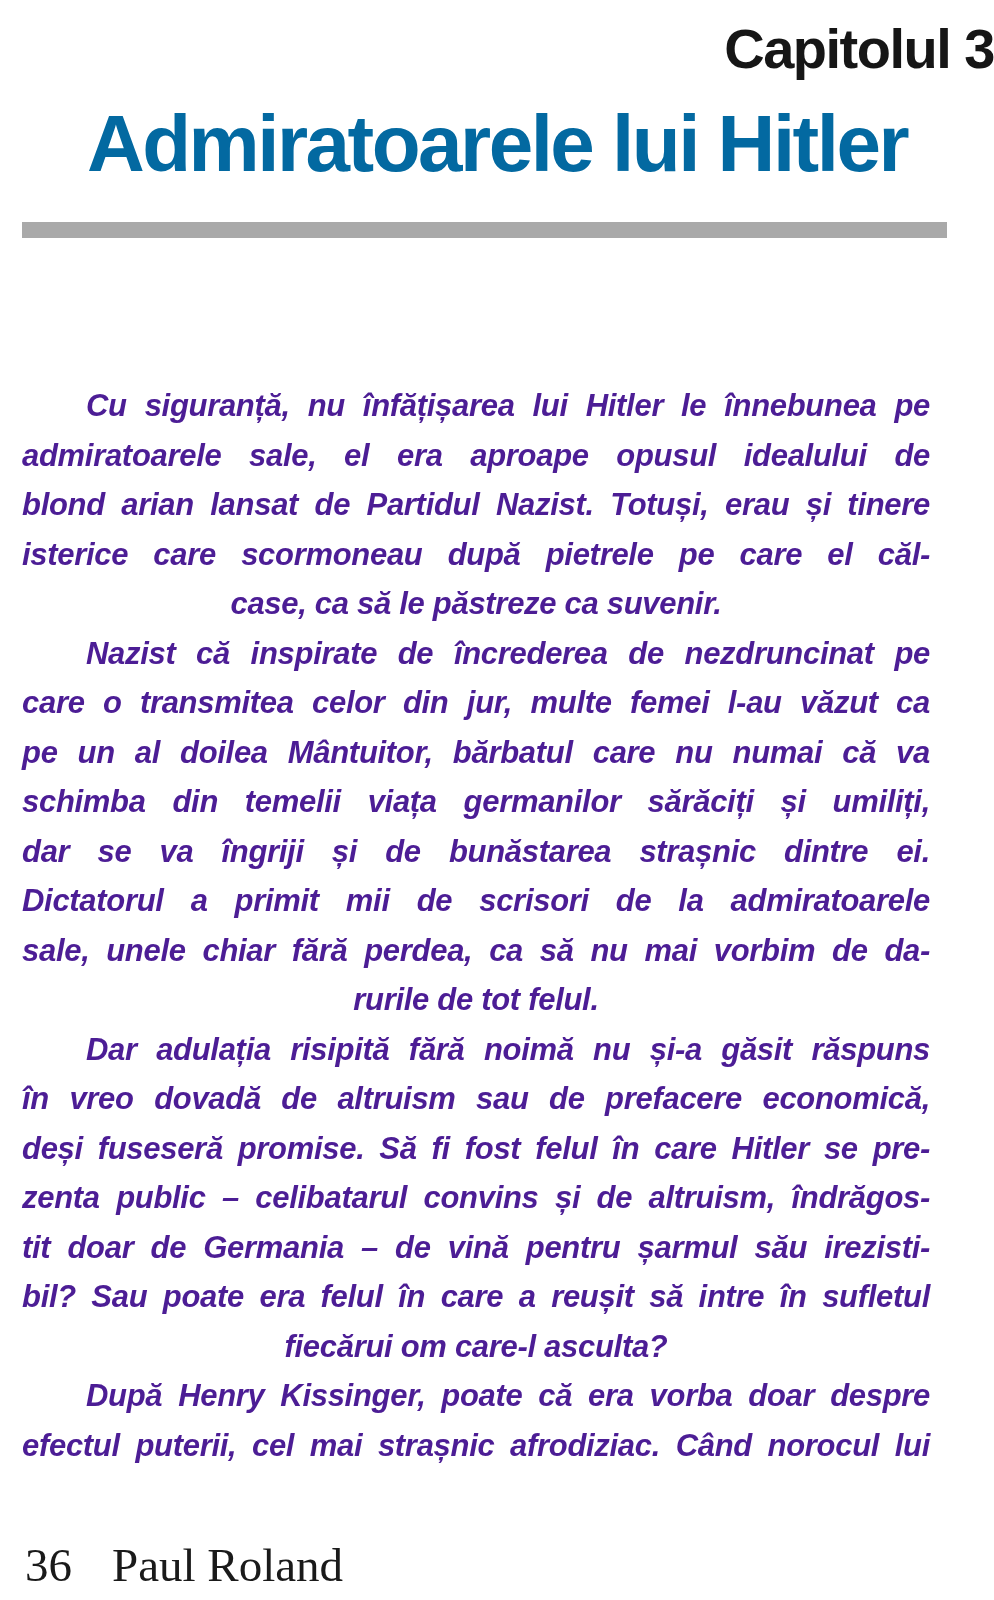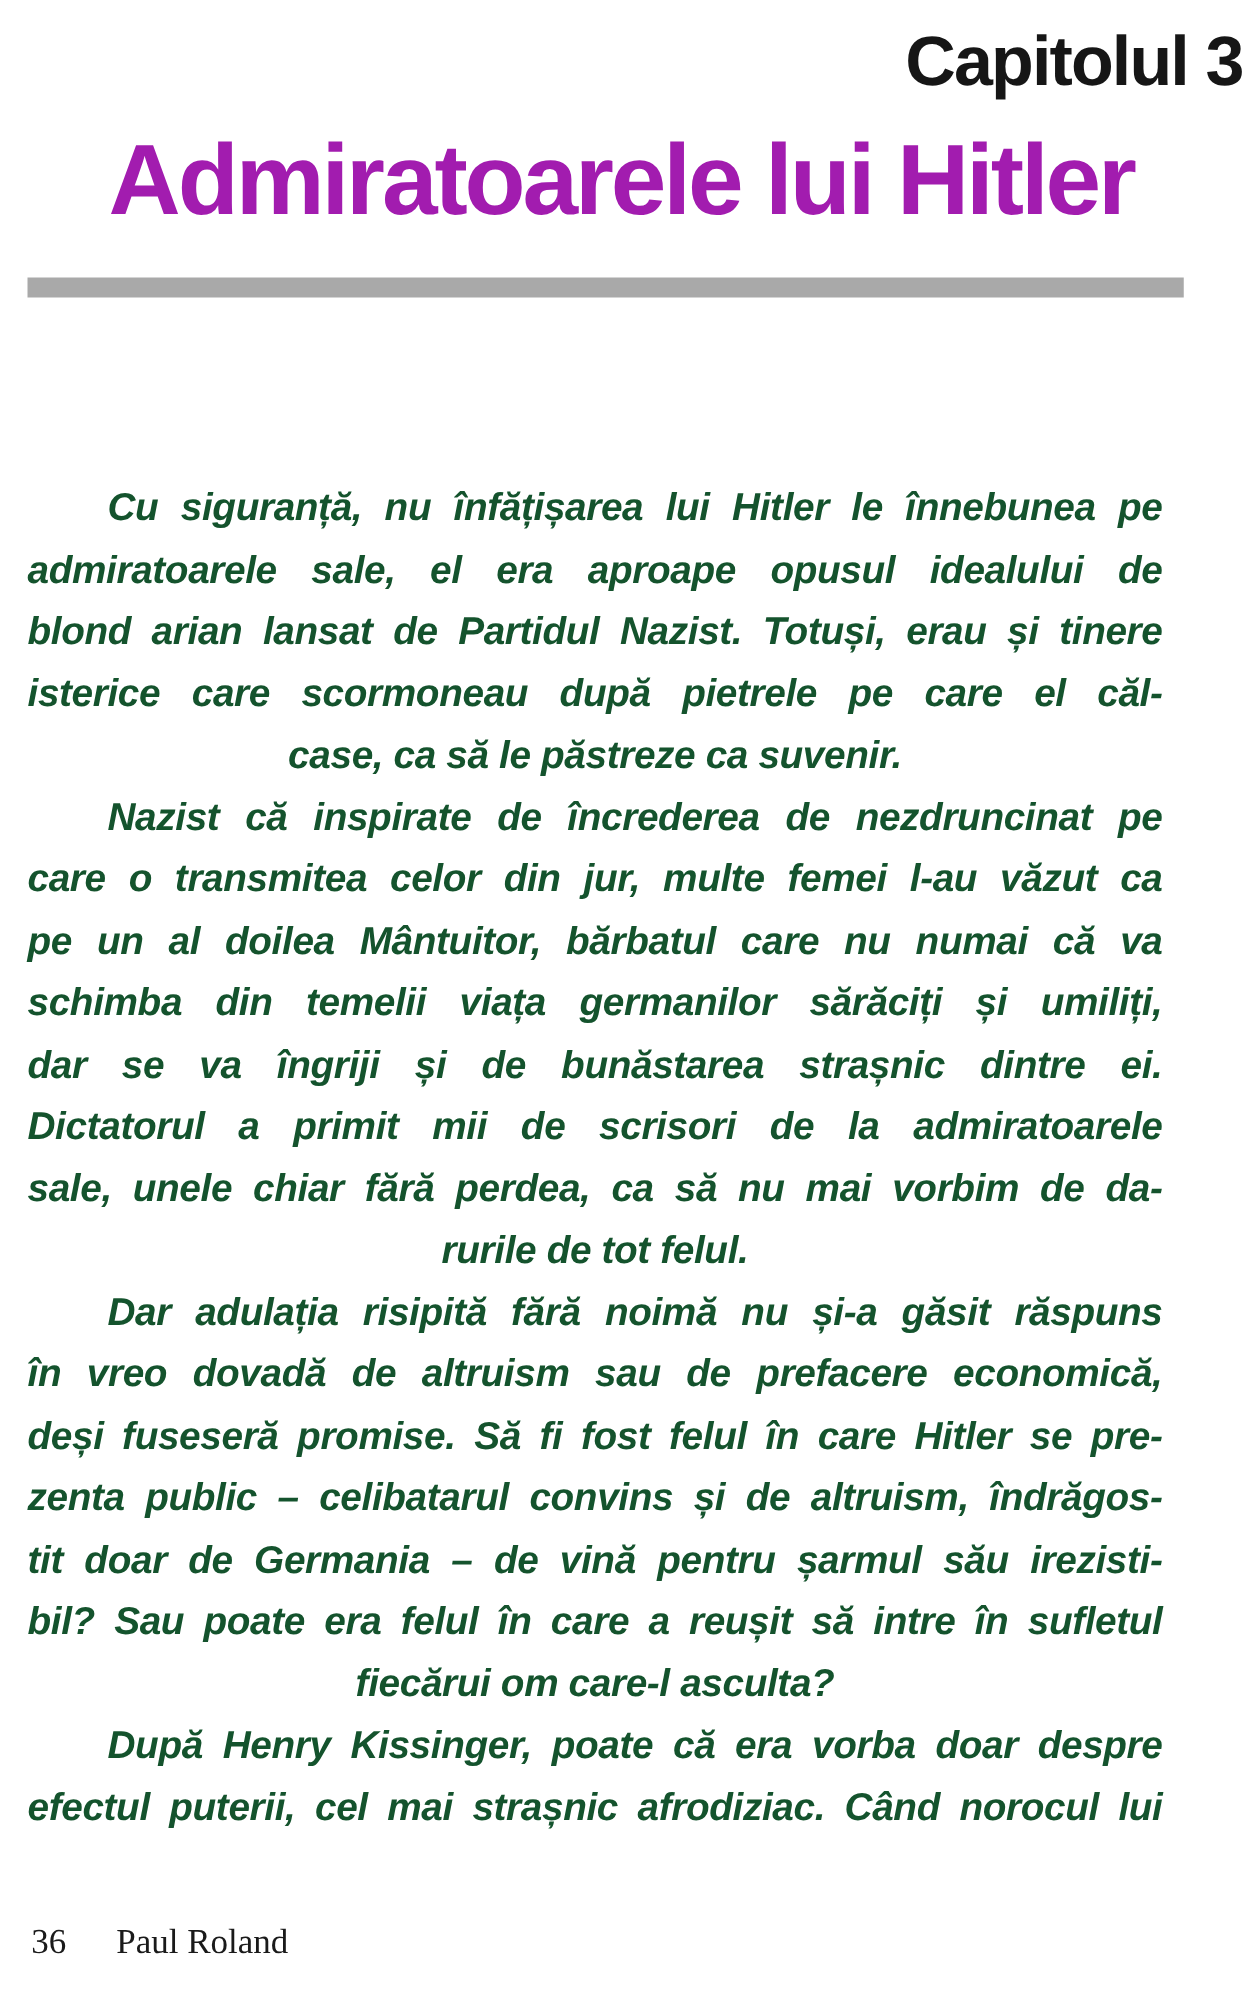--- a/index.html
+++ b/index.html
@@ -14,52 +14,52 @@
   .chapter-label {
     position: absolute; top: 16px; left: 0; width: 994px;
     text-align: right;
     font-size: 56px; font-weight: 600; letter-spacing: -1.5px;
     color: #161616;
   }
   .chapter-title {
     position: absolute; top: 98px; left: 0; width: 994px;
     text-align: center;
     font-size: 80px; font-weight: 700; letter-spacing: -2.5px;
-    color: #a21caf;
+    color: #0369a1;
   }
   .divider {
     position: absolute; top: 222px; left: 22px;
     width: 925px; height: 16px;
     background: #a9a9a9;
   }
   .body-text {
     position: absolute; top: 381px; left: 22px;
     width: 908px;
     font-style: italic;
     font-weight: 600;
     font-size: 31px;
     letter-spacing: -0.3px;
-    color: #14532d;
+    color: #4c1d95;
   }
   .line {
     height: 49.5px; line-height: 49.5px;
     white-space: nowrap;
     text-align: center;
   }
   .line.j {
     white-space: normal;
     text-align: justify;
     text-align-last: justify;
   }
   .line.ind { text-indent: 64px; }
   .page-footer {
     position: absolute; top: 1538px; left: 25px;
     font-family: "Liberation Serif", serif;
     font-style: normal; font-weight: 400;
-    font-size: 28px; color: #1a1a1a;
+    font-size: 47px; color: #1a1a1a;
     display: flex; align-items: baseline;
   }
   .page-footer .running-title { margin-left: 40px; }
 </style>
 </head>
 <body>
 
 <div class="chapter-label">Capitolul 3</div>
 <h1 class="chapter-title" style="margin:0; font-size:80px;">Admiratoarele lui Hitler</h1>
 <div class="divider"></div>

